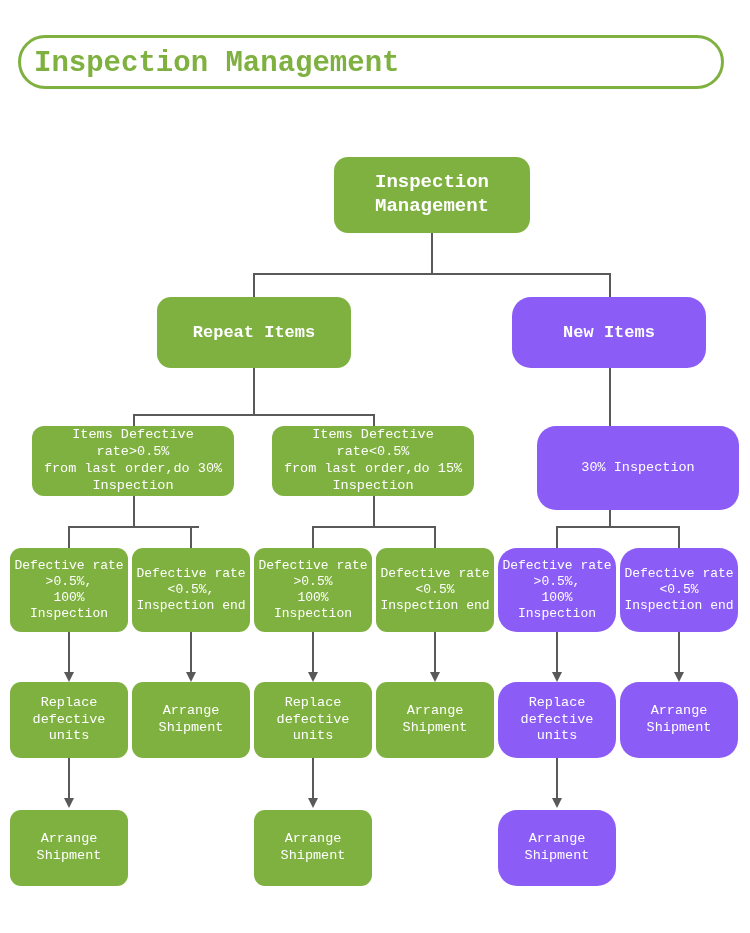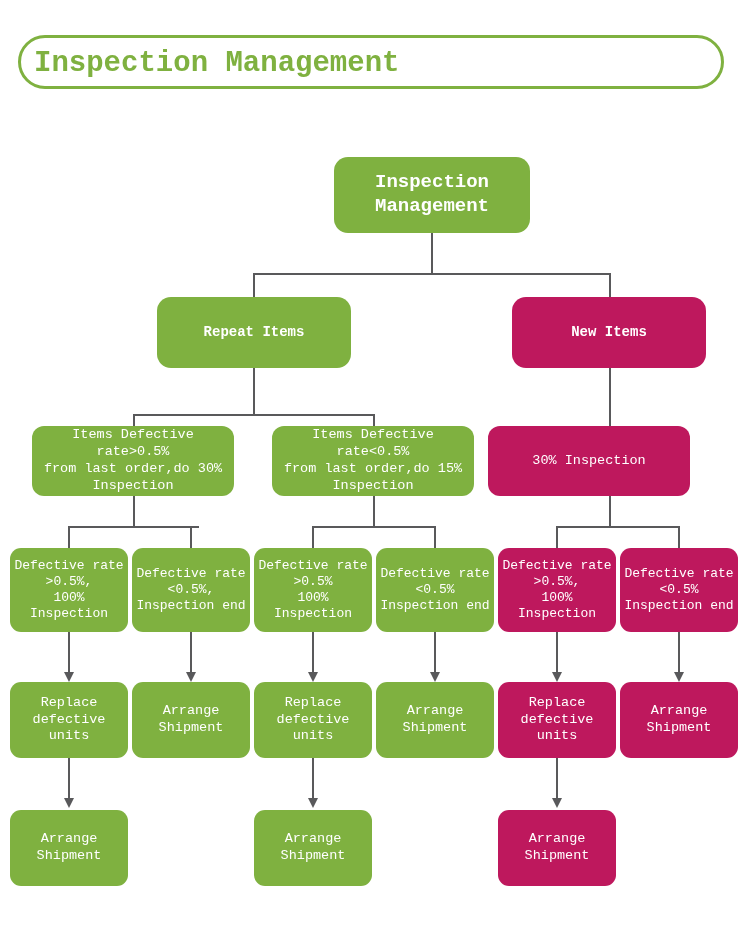--- a/index.html
+++ b/index.html
@@ -25,25 +25,25 @@
   
   .node{
     position:absolute;box-sizing:border-box;
     border-radius:12px;
     display:flex;align-items:center;justify-content:center;
     text-align:center;color:#ffffff;
     line-height:1.25;
     padding:2px 4px;
   }
   .node.green{background:#7fb140;}
-  .node.gray{background:#be185d;}
+  .node.gray{background:#8b5cf6;border-radius:19px;}
   .node .lbl{display:block;white-space:pre-line;}
 
   .n-lvl1{font-size:19px;font-weight:bold;border-radius:14px;}
-  .n-lvl2{font-size:14px;font-weight:bold;border-radius:14px;}
+  .n-lvl2{font-size:17px;font-weight:bold;border-radius:14px;}
   .n-lvl3{font-size:13.5px;font-weight:normal;}
   .n-lvl4{font-size:13px;font-weight:normal;border-radius:11px;}
   .n-lvl5{font-size:13.5px;font-weight:normal;border-radius:11px;}
   .n-lvl6{font-size:13.5px;font-weight:normal;border-radius:11px;}
 
   
   .conn{position:absolute;background:#59595b;}
   .v{width:1.6px;}
   .h{height:1.6px;}
 
@@ -144,21 +144,21 @@
   <div class="node green n-lvl3" style="left:32px;top:426px;width:202px;height:70px;">
     <span class="lbl">Items Defective rate&gt;0.5%
 from last order,do 30%
 Inspection</span>
   </div>
   <div class="node green n-lvl3" style="left:272px;top:426px;width:202px;height:70px;">
     <span class="lbl">Items Defective rate&lt;0.5%
 from last order,do 15%
 Inspection</span>
   </div>
-  <div class="node gray n-lvl3" style="left:488px;top:426px;width:202px;height:70px;">
+  <div class="node gray n-lvl3" style="left:537px;top:426px;width:202px;height:84px;">
     <span class="lbl">30% Inspection</span>
   </div>
 
   <div class="node green n-lvl4" style="left:10px;top:548px;width:118px;height:84px;">
     <span class="lbl">Defective rate
 &gt;0.5%,
 100% Inspection</span>
   </div>
   <div class="node green n-lvl4" style="left:132px;top:548px;width:118px;height:84px;">
     <span class="lbl">Defective rate

